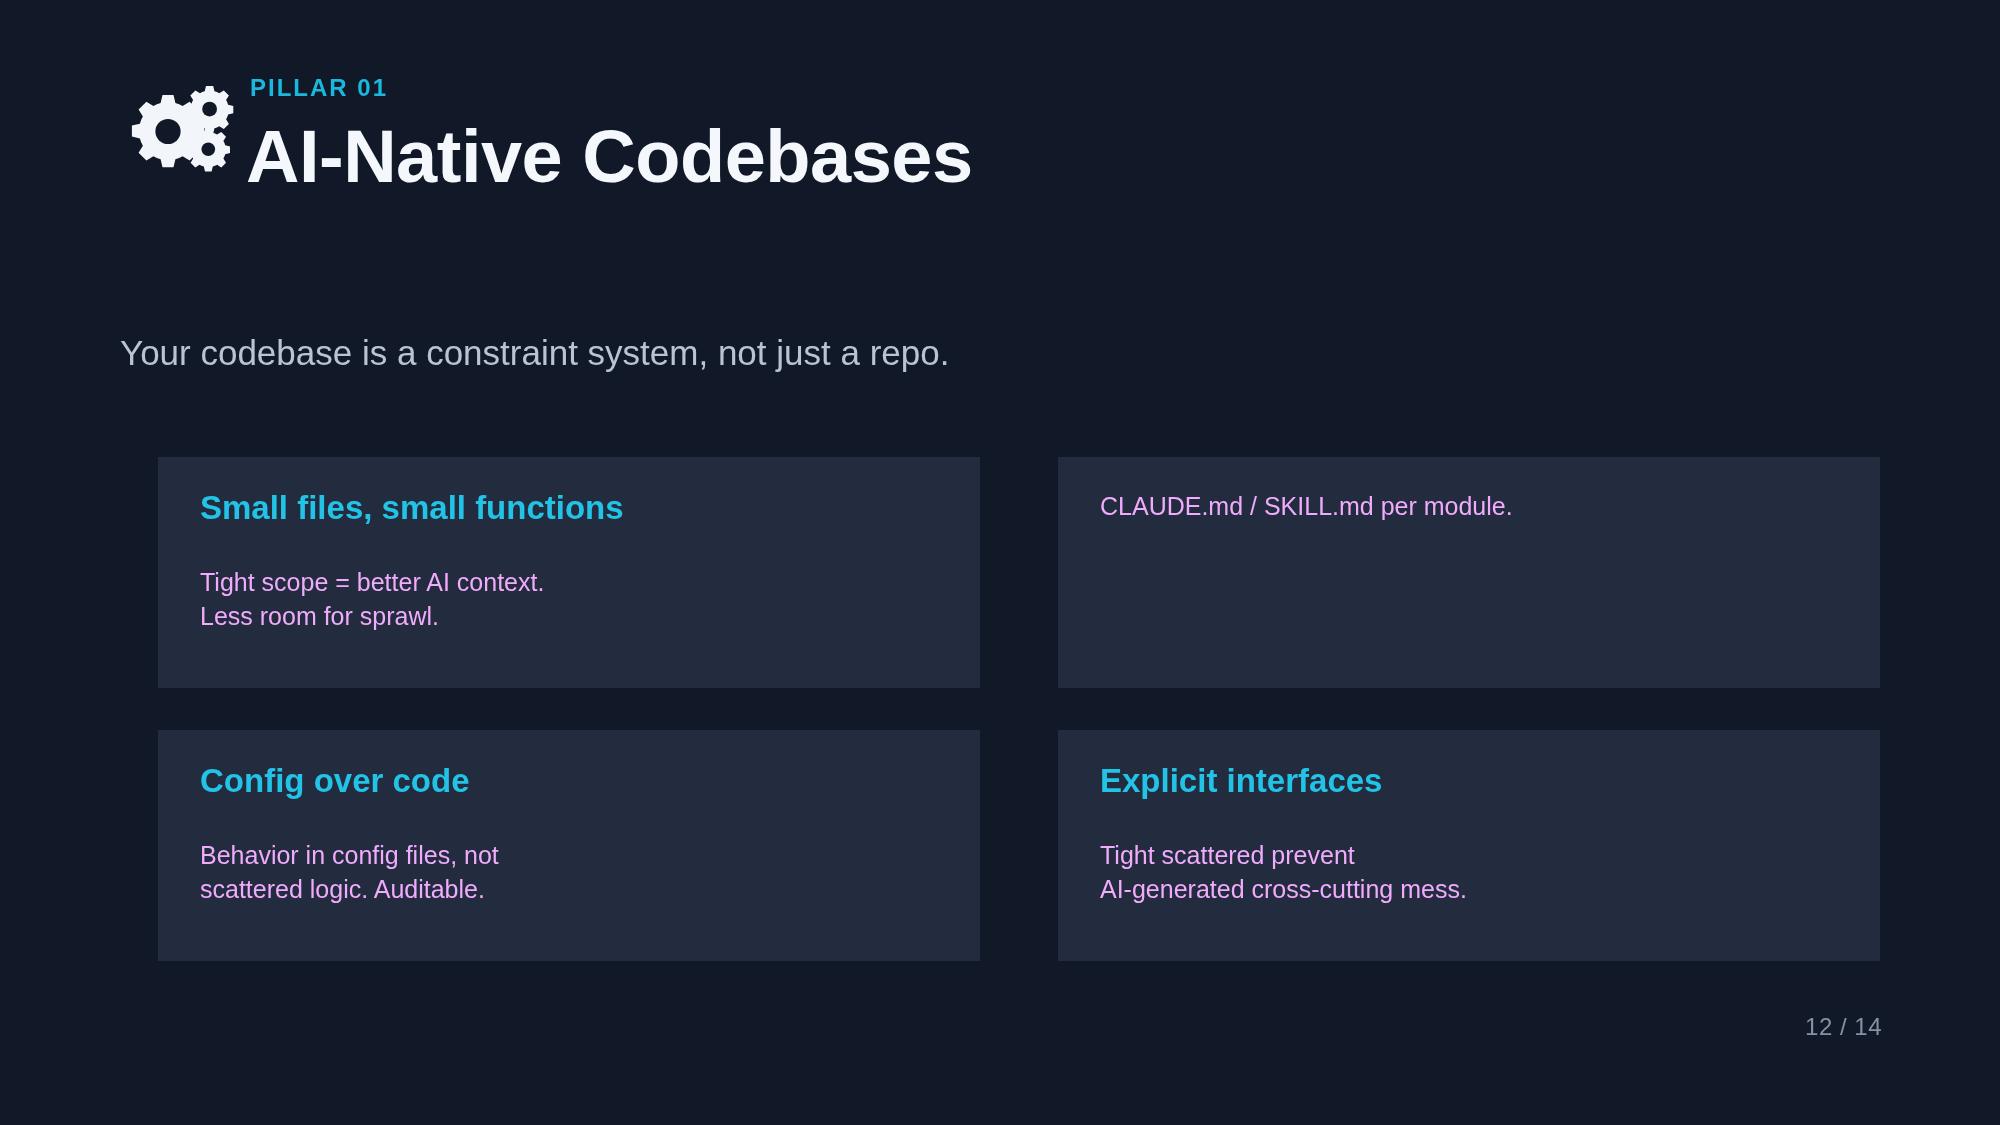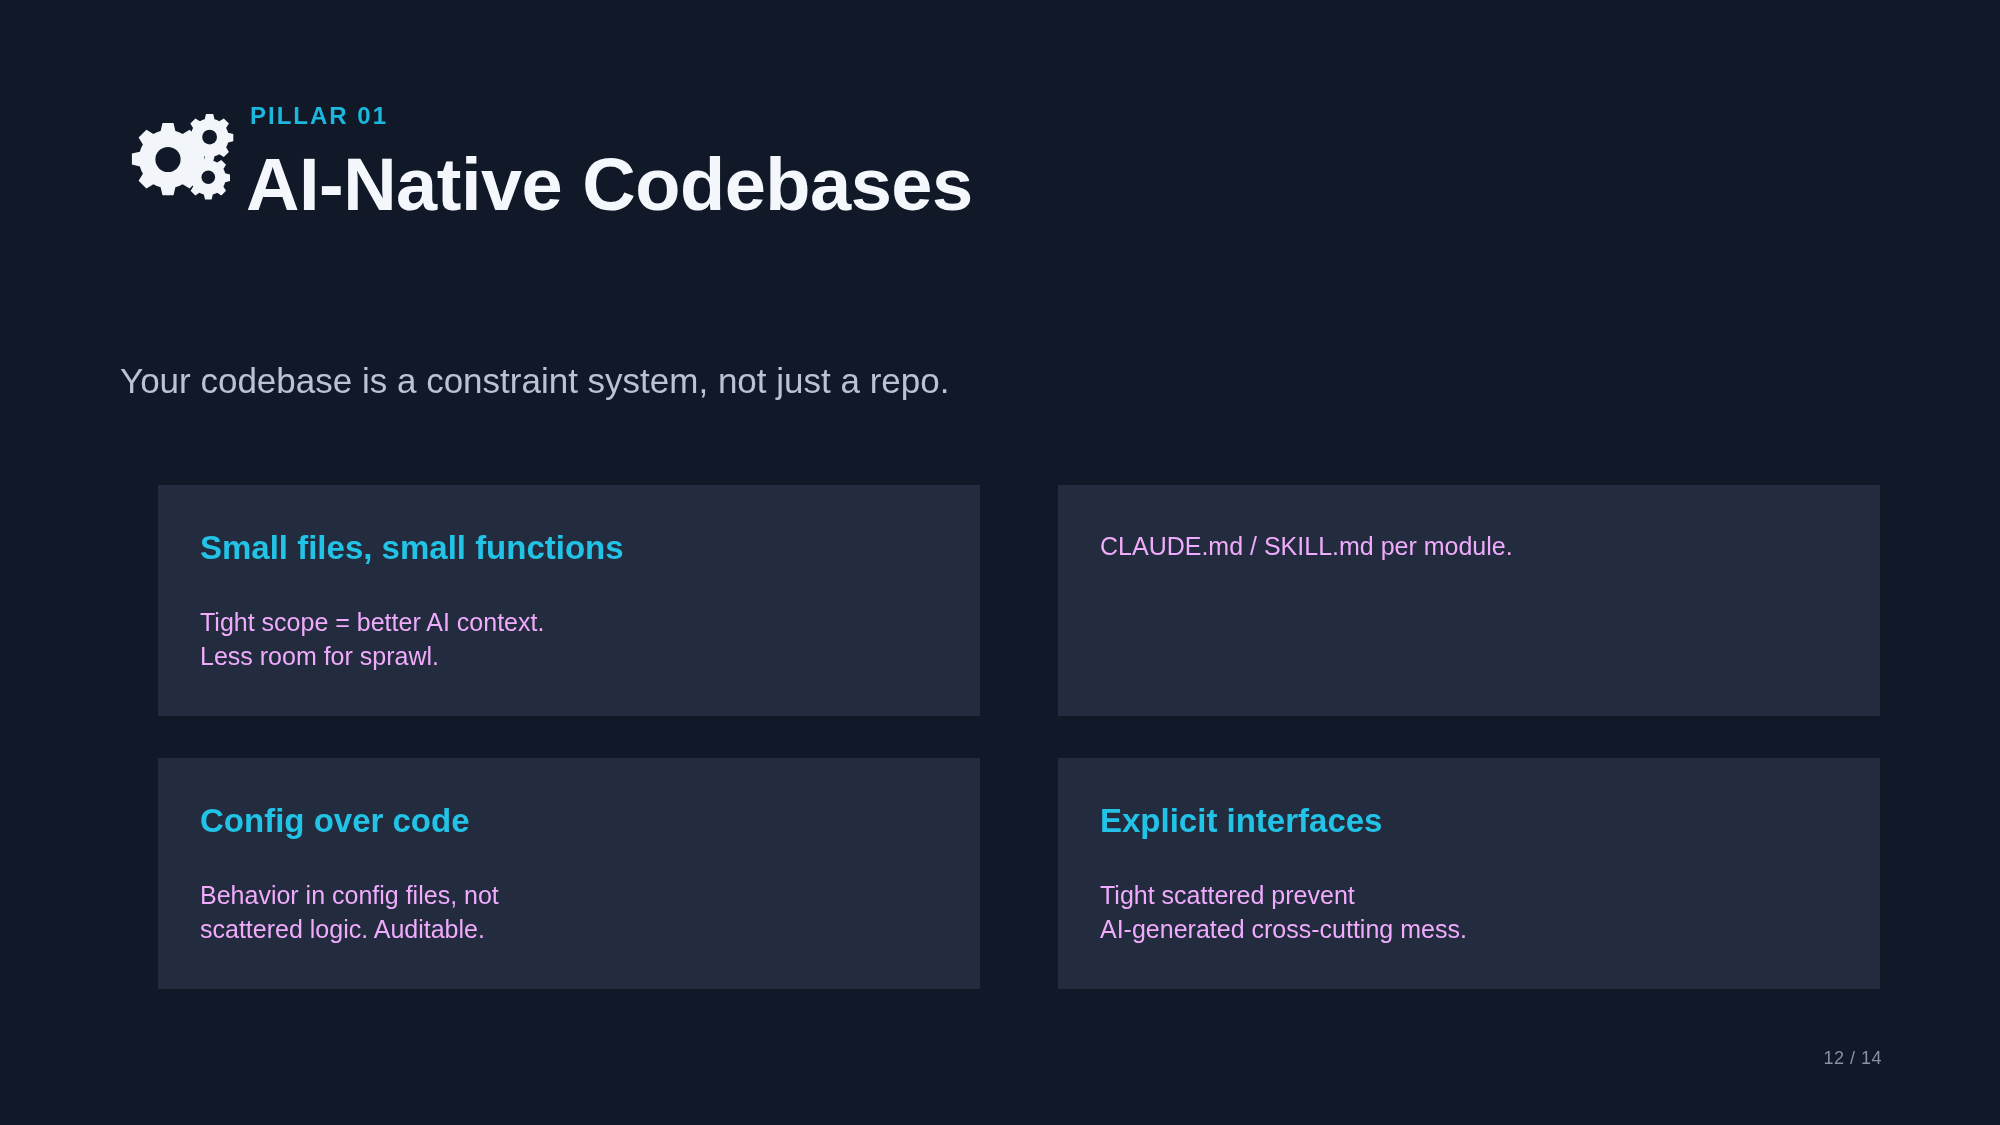--- a/index.html
+++ b/index.html
@@ -15,21 +15,20 @@
     background:#111827;
     font-family:"Liberation Sans", sans-serif;
     -webkit-font-smoothing:antialiased;
   }
 
   .slide {
     position:relative;
     width:2000px;
     height:1089px;
     background:#111827;
-    margin-top:28px;
   }
 
   
   .header {
     position:absolute;
     left:118px;
     top:72px;
     display:flex;
     align-items:flex-start;
   }
@@ -88,21 +87,21 @@
     top:457px;
     width:1722px;
     display:grid;
     grid-template-columns:822px 822px;
     column-gap:78px;
     row-gap:42px;
   }
 
   .card {
     background:#222c3e;
-    padding:44px 42px 40px 42px;
+    padding:32px 42px 40px 42px;
     min-height:231px;
   }
 
   .card-title {
     color:#22c3e6;
     font-size:33px;
     font-weight:bold;
     line-height:1.15;
     margin-bottom:38px;
     white-space:nowrap;
@@ -115,21 +114,21 @@
     line-height:1.38;
   }
   .card-body .line { display:block; white-space:nowrap; }
 
   
   .page-counter {
     position:absolute;
     right:118px;
     bottom:48px;
     color:#8492a6;
-    font-size:18px;
+    font-size:24px;
     letter-spacing:0.5px;
   }
 </style>
 </head>
 <body>
 
 <div class="slide">
 
   <div class="header">
 

